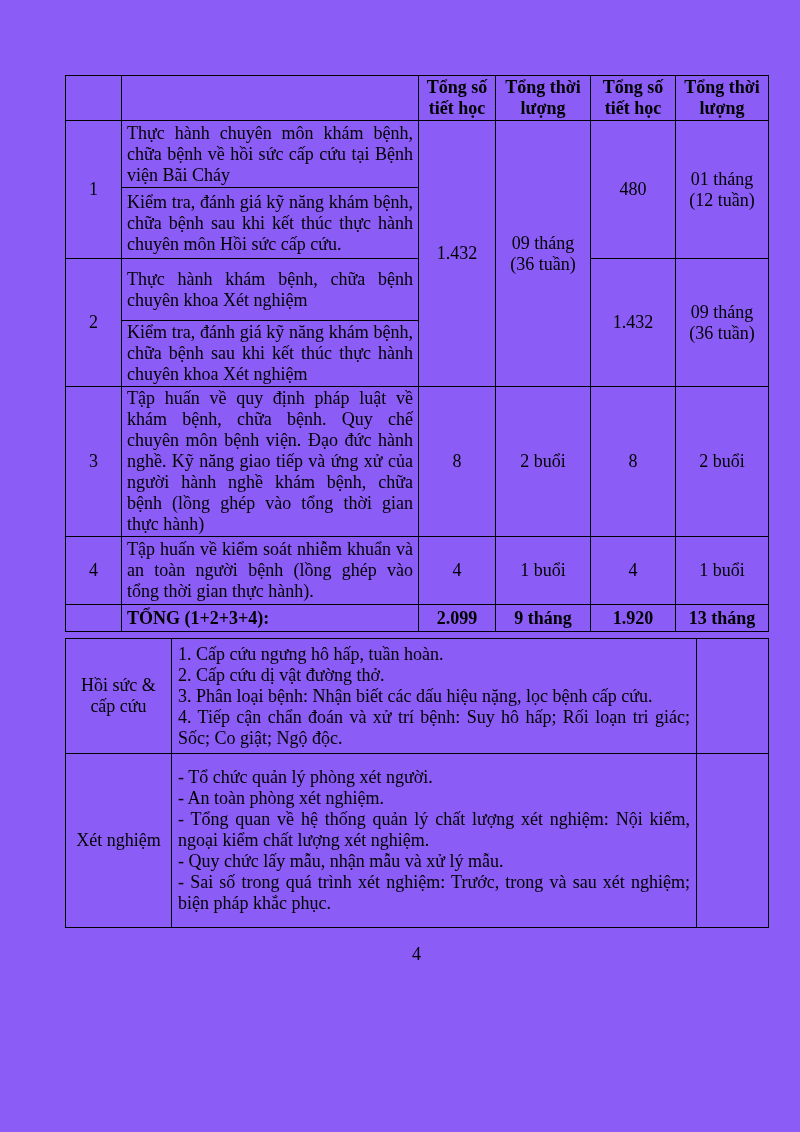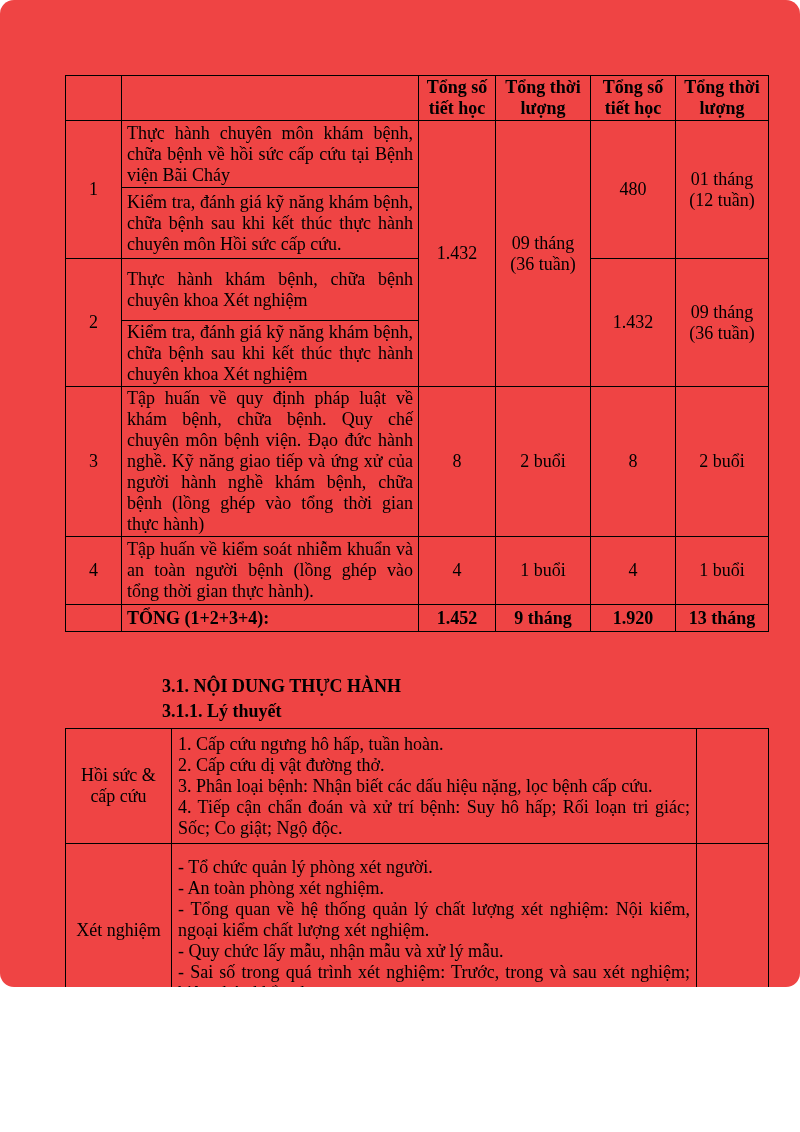--- a/index.html
+++ b/index.html
@@ -1,23 +1,22 @@
 <!DOCTYPE html>
 <html><head>
 <meta charset="utf-8">
 <style>
   html,body{margin:0;padding:0;background:#fff;}
   .page{
     position:relative;
-    width:800px;height:987px;
-    background:#ef4444;color:#000;
+    width:800px;height:1132px;
+    background:#8b5cf6;color:#000;
     font-family:"Liberation Serif","DejaVu Serif",serif;
     font-size:18px;line-height:21px;
     overflow:hidden;
-    border-radius:14px;
   }
   table{border-collapse:collapse;table-layout:fixed;margin-left:65px;}
   td{border:1px solid #000;padding:1px 5px;vertical-align:middle;word-wrap:break-word;}
   .b{font-weight:bold;}
   .c{text-align:center;}
   .desc{text-align:justify;}
   .t1{width:703px;margin-top:75px;}
   .t1 tr.rh{height:45px;}
   .t1 tr.r1a{height:67px;}
   .t1 tr.r1b{height:71px;}
@@ -92,32 +91,28 @@
         <td class="c">4</td>
         <td class="desc">Tập huấn về kiểm soát nhiễm khuẩn và an toàn người bệnh (lồng ghép vào tổng thời gian thực hành).</td>
         <td class="c">4</td>
         <td class="c">1 buổi</td>
         <td class="c">4</td>
         <td class="c">1 buổi</td>
       </tr>
       <tr class="rt">
         <td></td>
         <td class="b">TỔNG (1+2+3+4):</td>
-        <td class="b c">1.452</td>
+        <td class="b c">2.099</td>
         <td class="b c">9 tháng</td>
         <td class="b c">1.920</td>
         <td class="b c">13 tháng</td>
       </tr>
     </tbody>
   </table>
 
-  <div class="headings">
-    <div class="h1">3.1. NỘI DUNG THỰC HÀNH</div>
-    <div class="h2">3.1.1. Lý thuyết</div>
-  </div>
 
   <table class="t2">
     <colgroup>
       <col style="width:106px">
         <col style="width:525px">
         <col style="width:72px">
     </colgroup>
     <tbody>
       <tr class="r21">
         <td class="c">Hồi sức &amp; cấp cứu</td>

